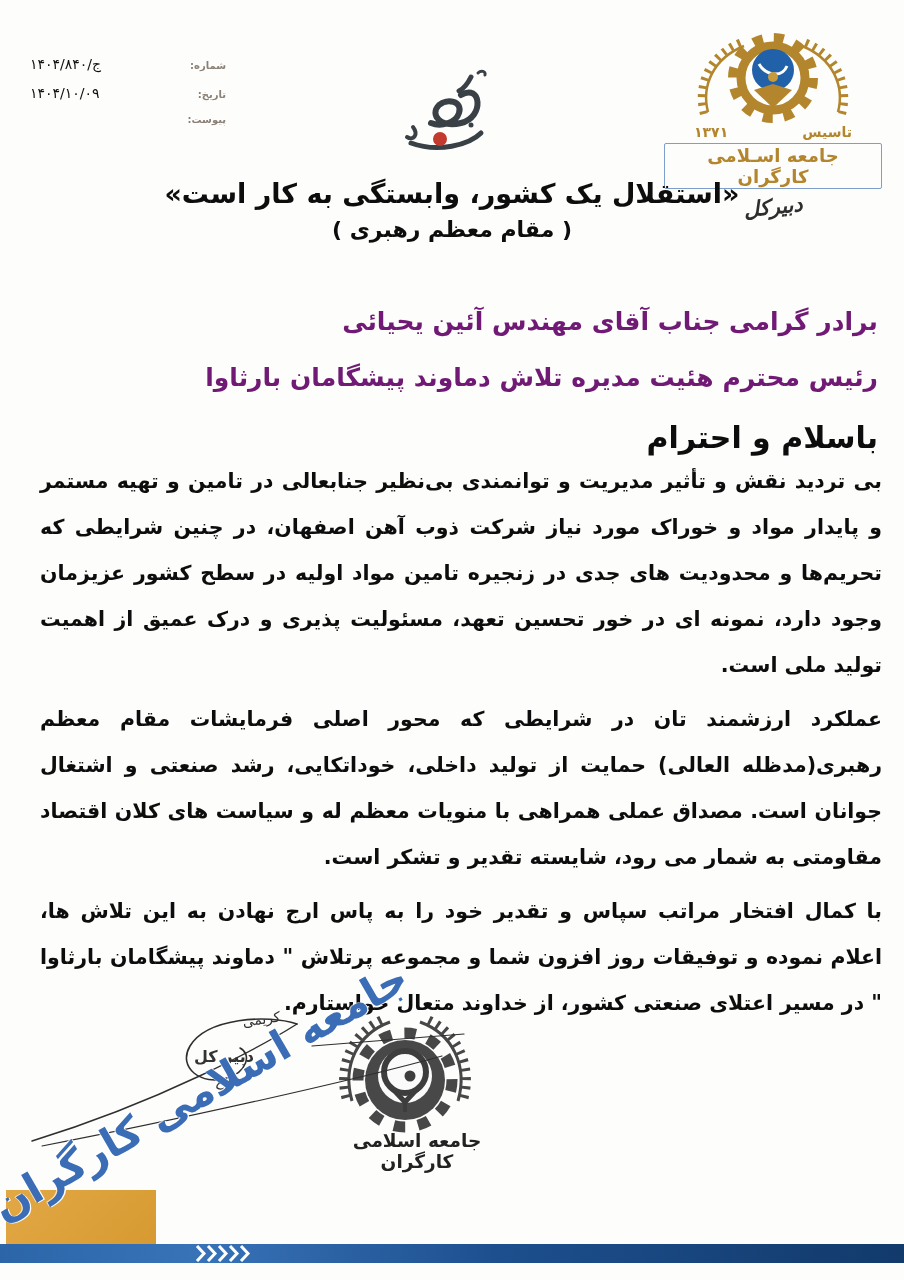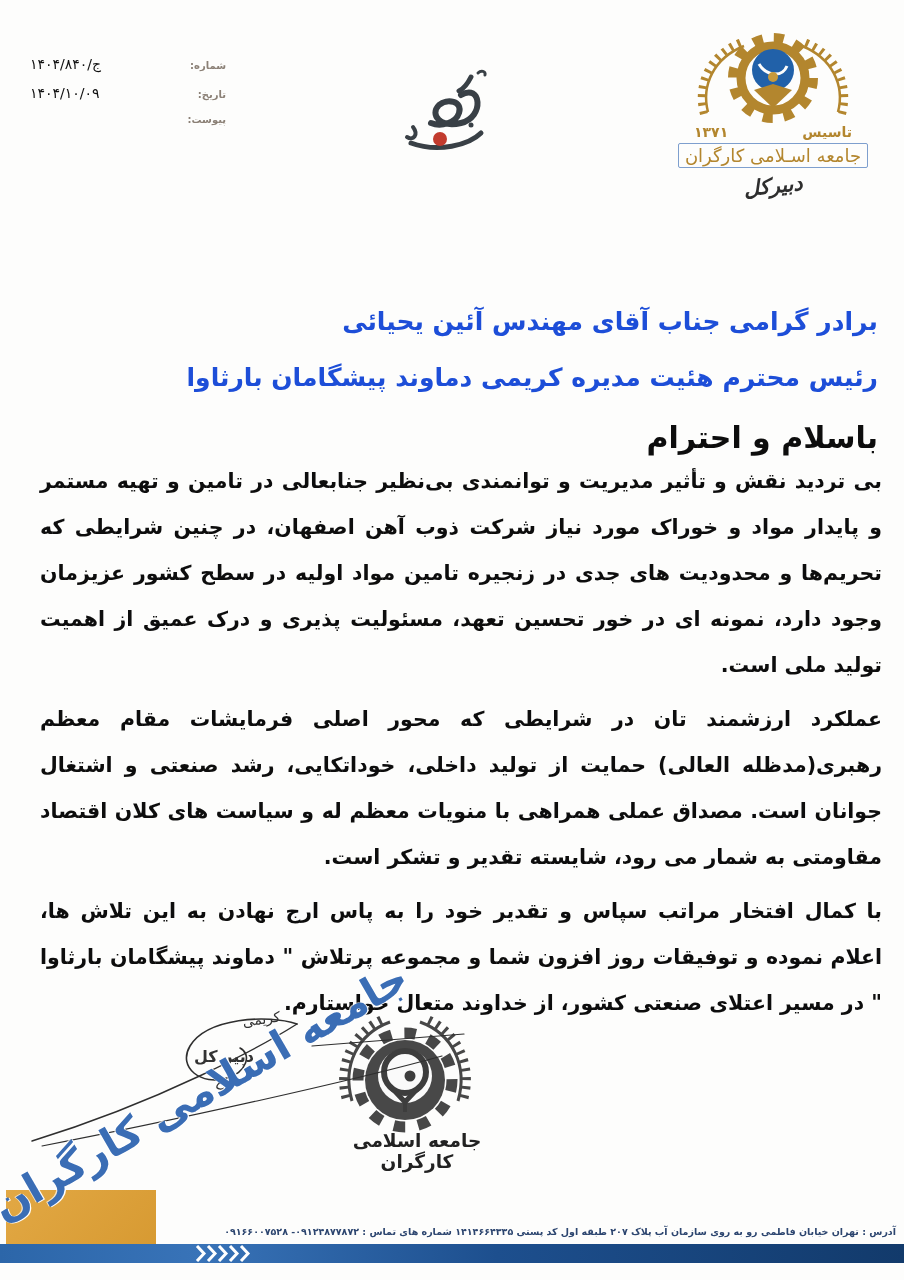--- a/index.html
+++ b/index.html
@@ -12,30 +12,30 @@
   .meta { position:absolute; top:56px; left:30px; width:196px; }
   .meta-row { display:flex; justify-content:space-between; align-items:baseline; margin-bottom:13px; }
   .meta-label { color:#8b8076; font-size:10px; font-weight:bold; }
   .meta-value { font-size:14px; font-weight:normal; color:#101010; }
   
   .bismillah { position:absolute; top:64px; left:383px; width:115px; height:112px; }
   
   .logo { position:absolute; top:28px; right:22px; width:218px; text-align:center; }
   .logo-founded { width:158px; margin:-8px auto 0 auto; display:flex; justify-content:space-between;
     color:#b3862e; font-size:14px; font-weight:bold; }
-  .logo-name { display:inline-block; margin-top:3px; color:#b3862e; font-size:18px; font-weight:normal;
+  .logo-name { display:inline-block; margin-top:3px; color:#b3862e; font-size:18px; font-weight:bold;
     padding:1px 6px; border:1.5px solid rgba(58,109,181,.65); border-radius:2px; letter-spacing:.5px; }
   .logo-secretary { margin-top:6px; font-size:21px; font-weight:bold; font-style:italic;
     color:#2e2e2e; transform:rotate(-6deg); }
   
   .quote { position:absolute; top:178px; left:0; width:100%; text-align:center; }
   .quote-line1 { font-size:27px; font-weight:bold; color:#0d0d0d; }
   .quote-line2 { font-size:22px; font-weight:bold; margin-top:8px; color:#0d0d0d; }
   
-  .recipient { position:absolute; top:294px; right:26px; left:26px; text-align:right; font-weight:bold; color:#1d4ed8; }
+  .recipient { position:absolute; top:294px; right:26px; left:26px; text-align:right; font-weight:bold; color:#701a75; }
   .recipient div { font-size:25px; line-height:56px; }
   
   .salutation { position:absolute; top:420px; right:26px; font-size:30px; font-weight:bold; color:#0d0d0d; }
   .body-text { position:absolute; top:458px; right:22px; left:22px; }
   .body-text p { margin:0 0 8px 18px; font-size:20.5px; font-weight:bold; line-height:46px;
     text-align:justify; color:#0d0d0d; }
   
   .signature-svg { position:absolute; left:12px; top:1006px; }
   .stamp-caption { position:absolute; left:328px; top:1130px; width:178px; text-align:center;
     font-size:18.5px; font-weight:bold; color:#222; }
@@ -101,24 +101,28 @@
     <div class="logo-founded">
       <span>تاسیس</span>
       <span>۱۳۷۱</span>
     </div>
     <div>
       <span class="logo-name">جامعه اسـلامی کارگران</span>
     </div>
     <div class="logo-secretary">دبیرکل</div>
   </div>
 
+  <div class="quote">
+    <div class="quote-line1">«استقلال یک کشور، وابستگی به کار است»</div>
+    <div class="quote-line2">( مقام معظم رهبری )</div>
+  </div>
 
   <div class="recipient">
     <div>برادر گرامی جناب آقای مهندس آئین یحیائی</div>
-    <div>رئیس محترم هئیت مدیره کریمی دماوند پیشگامان بارثاوا</div>
+    <div>رئیس محترم هئیت مدیره تلاش دماوند پیشگامان بارثاوا</div>
   </div>
 
   <div class="salutation">باسلام و احترام</div>
 
   <div class="body-text">
     <p>بی تردید نقش و تأثیر  مدیریت و توانمندی بی‌نظیر جنابعالی در تامین و تهیه مستمر و پایدار مواد و خوراک مورد نیاز شرکت ذوب آهن اصفهان، در چنین شرایطی که  تحریم‌ها و محدودیت های جدی در زنجیره تامین مواد اولیه در سطح کشور عزیزمان وجود دارد، نمونه ای در خور تحسین تعهد، مسئولیت پذیری و درک عمیق از اهمیت تولید ملی است.</p>
     <p>عملکرد ارزشمند تان در شرایطی که محور اصلی فرمایشات مقام معظم رهبری(مدظله العالی) حمایت از تولید داخلی، خوداتکایی، رشد صنعتی و اشتغال جوانان است. مصداق عملی همراهی با منویات معظم له و سیاست های کلان اقتصاد مقاومتی به شمار می رود، شایسته تقدیر و تشکر است.</p>
     <p>با کمال افتخار مراتب سپاس و تقدیر خود را به پاس ارج نهادن به این تلاش ها، اعلام نموده و توفیقات روز افزون شما و مجموعه پرتلاش " دماوند پیشگامان بارثاوا " در مسیر اعتلای صنعتی کشور، از خداوند متعال خواستارم.</p>
   </div>
 
@@ -146,21 +150,20 @@
     </g>
     <text x="250" y="18" font-size="14" fill="#333" transform="rotate(-8 250 18)" text-anchor="middle" font-family="DejaVu Sans, sans-serif">کریمی</text>
     <text x="212" y="56" font-size="16" font-weight="bold" fill="#333" text-anchor="middle" font-family="DejaVu Sans, sans-serif">دبیر کل</text>
     <text x="208" y="80" font-size="15" font-style="italic" fill="#333" text-anchor="middle" font-family="DejaVu Sans, sans-serif">ع</text>
   </svg>
   <div class="stamp-caption">جامعه اسلامی کارگران</div>
 
   <div class="calli-block"></div>
   <div class="calli-text">جامعه اسلامی کارگران</div>
 
-  <div class="footer-address">آدرس : تهران خیابان فاطمی رو به روی سازمان آب پلاک ۲۰۷ طبقه اول کد پستی ۱۴۱۴۶۶۴۳۳۵ شماره های تماس : ۰۹۱۲۴۸۷۷۸۷۲- ۰۹۱۶۶۰۰۷۵۲۸</div>
   <div class="footer-bar">
     <svg class="chevrons" width="58" height="17" viewBox="0 0 58 17">
       <g fill="none" stroke="#ffffff" stroke-width="3">
         <path d="M2,1 L9,8.5 L2,16"></path>
         <path d="M13,1 L20,8.5 L13,16"></path>
         <path d="M24,1 L31,8.5 L24,16"></path>
         <path d="M35,1 L42,8.5 L35,16"></path>
         <path d="M46,1 L53,8.5 L46,16"></path>
       </g>
     </svg>

